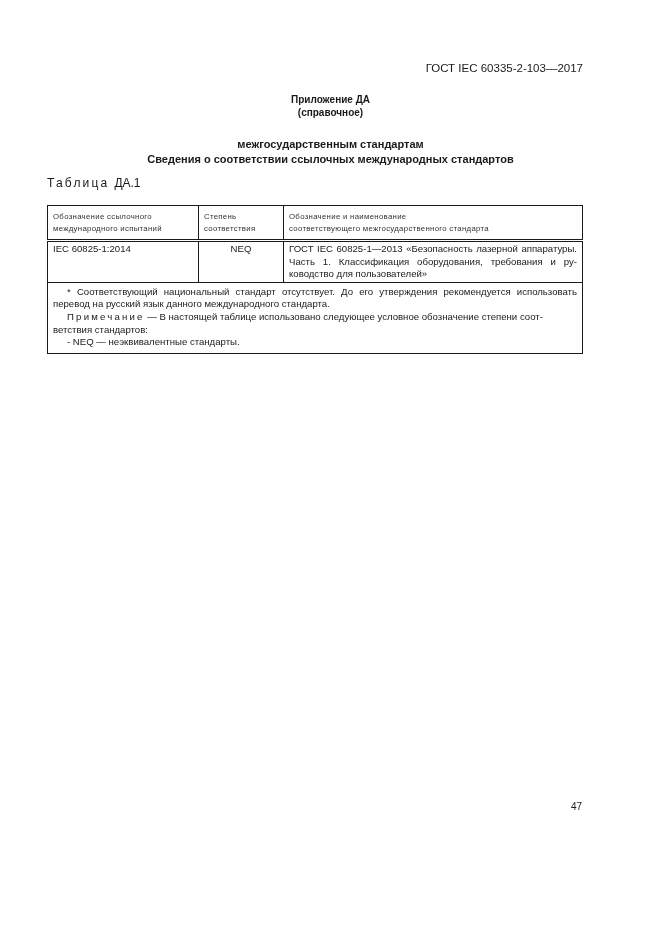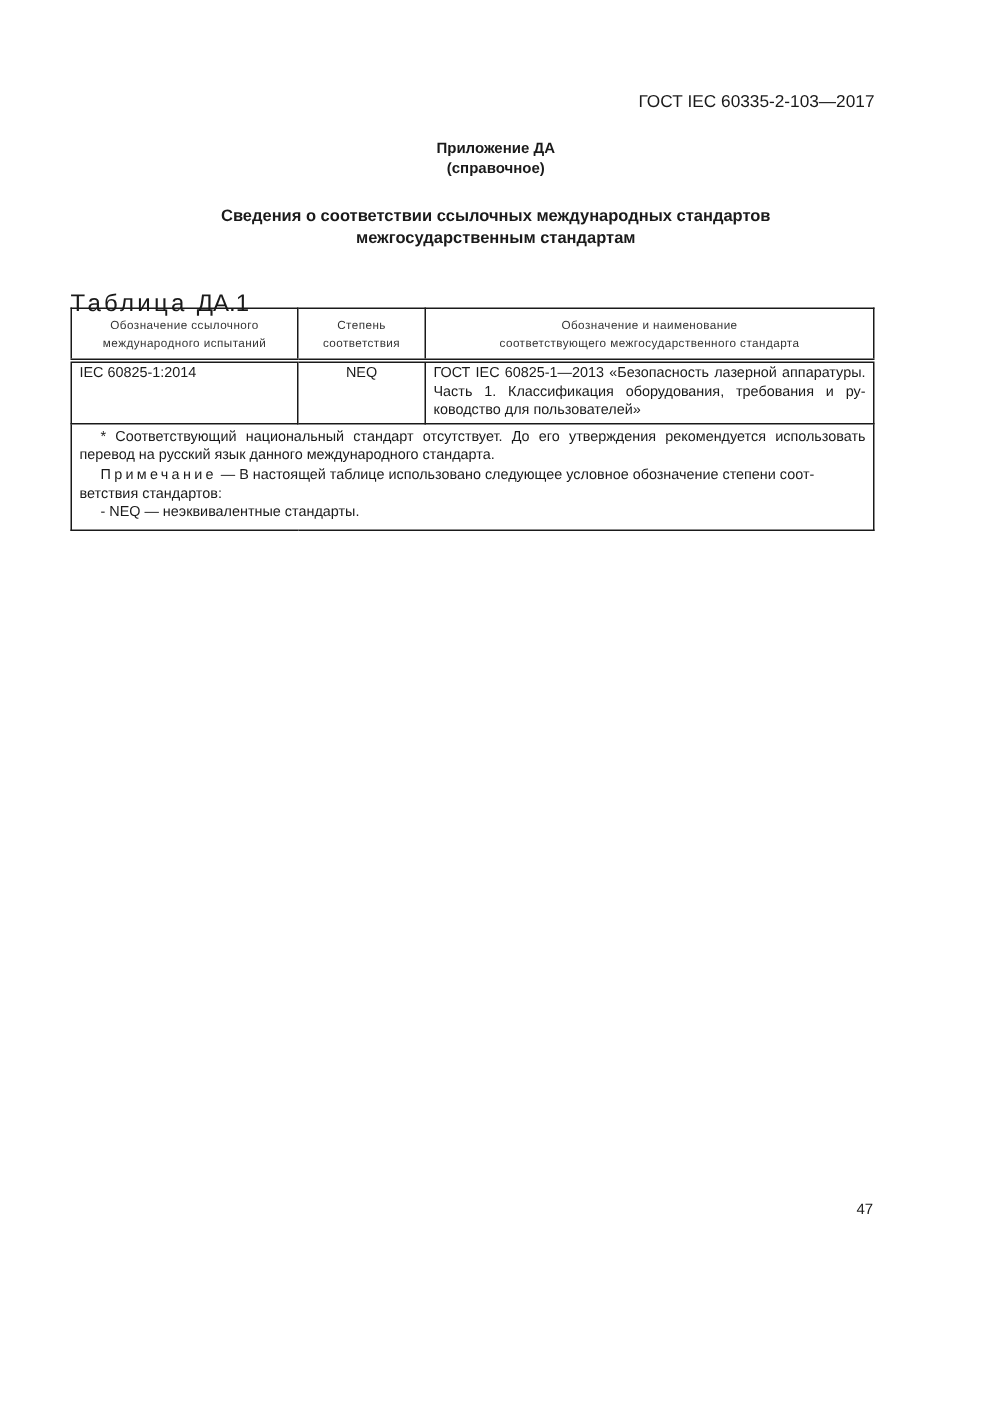--- a/index.html
+++ b/index.html
@@ -1,25 +1,25 @@
 <!DOCTYPE html>
 <html><head>
 <meta charset="utf-8">
 <style>
   html, body { margin: 0; padding: 0; background: #ffffff; }
   body { width: 661px; height: 935px; position: relative; overflow: hidden;
          font-family: "Liberation Sans", sans-serif; color: #1a1a1a; }
   .doc-code { position: absolute; top: 62px; right: 78px; font-size: 11.5px; font-weight: normal; }
   .appendix { position: absolute; top: 93px; left: 0; width: 661px; text-align: center; font-size: 10px; font-weight: bold; line-height: 13px; }
   .title { position: absolute; top: 137px; left: 0; width: 661px; text-align: center; font-size: 11px; font-weight: bold; line-height: 15px; }
-  .table-label { position: absolute; top: 194px; left: 47px; font-size: 16px; letter-spacing: 1.6px; }
+  .table-label { position: absolute; top: 176px; left: 47px; font-size: 12px; letter-spacing: 1.6px; }
   .table-label span { letter-spacing: 0; }
   table.tbl { position: absolute; top: 205px; left: 47px; width: 536px; border-collapse: collapse; font-size: 9.6px; line-height: 12.6px; }
   table.tbl td, table.tbl th { border: 1px solid #1a1a1a; vertical-align: top; padding: 1px 5px; }
-  table.tbl th { font-weight: normal; font-size: 7.8px; color: #333; line-height: 12px; text-align: center; vertical-align: middle; height: 31px; letter-spacing: 0.3px; border-bottom: 3px double #1a1a1a; }
+  table.tbl th { font-weight: normal; font-size: 7.8px; color: #333; line-height: 12px; text-align: left; vertical-align: middle; height: 31px; letter-spacing: 0.3px; border-bottom: 3px double #1a1a1a; }
   .c1 { width: 140px; }
   .c2 { width: 74px; text-align: center; }
   .c3 { text-align: justify; }
   .row1 td { height: 50px; }
   .row2 td { height: 37px; }
   .row3 td { height: 12px; }
   .center { text-align: center; }
   .footer-cell { text-align: left; padding: 3px 5px 4px 5px !important; }
   .fn { text-indent: 14px; text-align: justify; }
   .note-line { text-indent: 14px; }
@@ -30,22 +30,22 @@
 <body>
 
 <div class="doc-code">ГОСТ IEC 60335-2-103—2017</div>
 
 <div class="appendix">
   <div>Приложение ДА</div>
   <div>(справочное)</div>
 </div>
 
 <div class="title">
+  <div>межгосударственным стандартам</div>
   <div>Сведения о соответствии ссылочных международных стандартов</div>
-  <div>межгосударственным стандартам</div>
 </div>
 
 <div class="table-label">
   <span class="spaced" style="letter-spacing:2.2px">Таблица</span>
   <span>ДА.1</span>
 </div>
 
 <table class="tbl">
   <thead>
     <tr>

